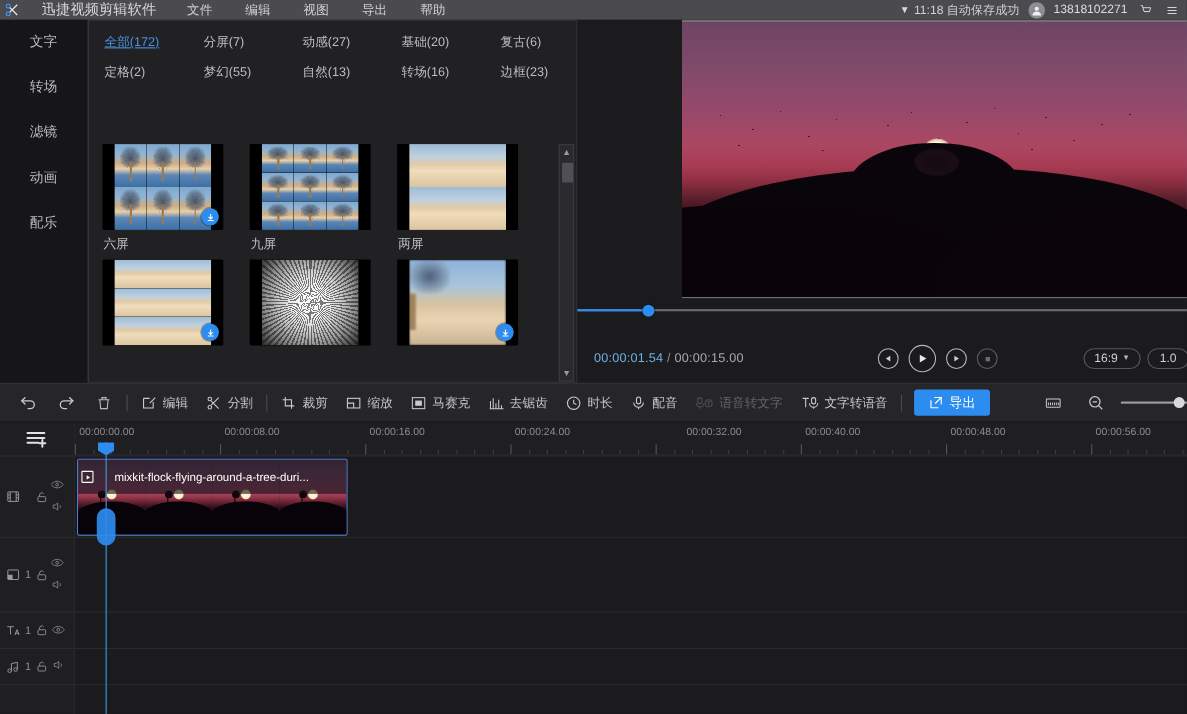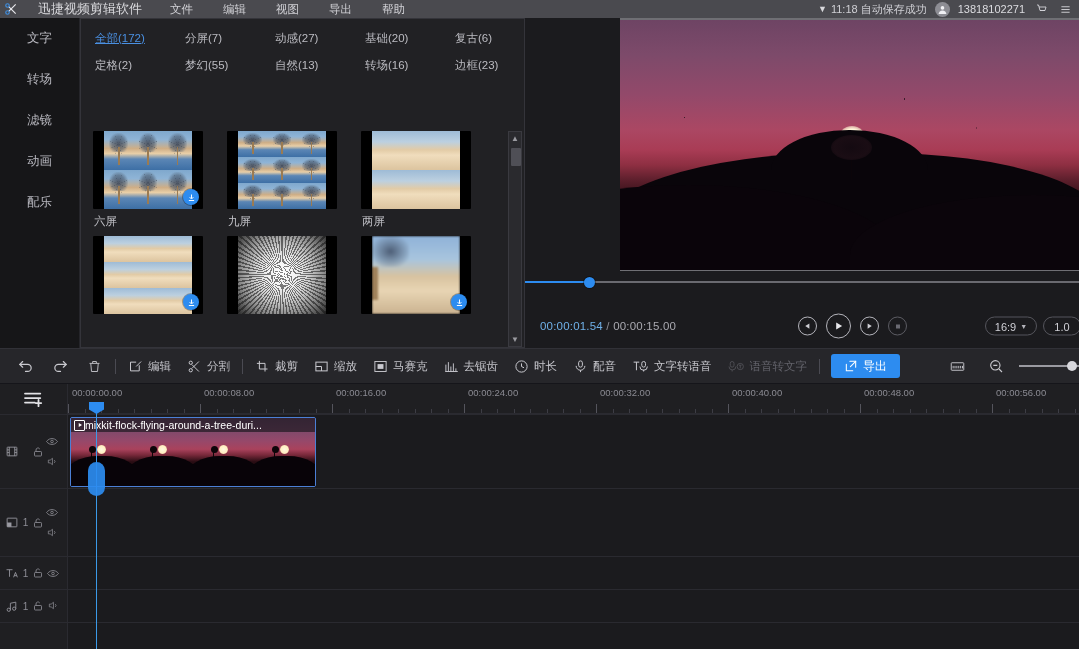--- a/index.html
+++ b/index.html
@@ -247,23 +247,23 @@
 
   .tracks { position:absolute; left:68px; top:30px; width:1011px; height:235px;}
   .track-lane { position:relative; border-top:1px solid #2a2a30; }
 
   .clip {
     position:absolute; left:2px; top:2px; width:246px; height:70px;
     border:1px solid #4b7fd6; border-radius:2px; overflow:hidden; cursor:pointer;
     background:#2b2b33;
   }
   .clip-title {
-    position:absolute; left:0; top:0; width:100%; height:14px;
+    position:absolute; left:0; top:0; width:100%; height:31px;
     background:rgba(18,18,22,.62);
-    display:flex; align-items:center; gap:0; padding-left:3px;
+    display:flex; align-items:center; gap:19px; padding-left:3px;
     font-size:10.5px; color:#ffffff; white-space:nowrap; overflow:hidden;
   }
   .clip-icon { width:11px;height:11px;border:1px solid #fff;border-radius:1px;display:flex;align-items:center;justify-content:center;flex:none;}
   .clip-thumbs { position:absolute; left:0; top:0; width:100%; height:100%; display:flex;}
   .ct {
     flex:1 1 0; height:100%;
     background: linear-gradient(to bottom,
       #6b4262 0%, #7c4a6b 16%, #96486a 34%, #a9425c 46%,
       #7b2a3c 54%, #2c0e15 64%, #0b0407 78%, #070204 100%);
     position:relative; overflow:hidden;
@@ -731,36 +731,36 @@
       </svg>
       <span class="tl">时长</span>
     </div>
     <div class="tool">
       <svg width="15" height="15" viewBox="0 0 24 24" fill="none" stroke="#c9c9cf" stroke-width="1.6">
         <rect x="9" y="3" width="6" height="10" rx="3"></rect>
           <path d="M5 11a7 7 0 0 0 14 0M12 18v3"></path>
       </svg>
       <span class="tl">配音</span>
     </div>
-    <div class="tool">
-      <svg width="17" height="15" viewBox="0 0 26 24" fill="none" stroke="#c9c9cf" stroke-width="1.6">
-        <path d="M2 5h9M6.5 5v13"></path>
-        <rect x="15" y="4" width="6" height="9" rx="3"></rect>
-          <path d="M12 12a6 6 0 0 0 12 0M18 17v3"></path>
-      </svg>
-      <span class="tl">文字转语音</span>
-    </div>
     <div class="tool disabled">
       <svg width="17" height="15" viewBox="0 0 26 24" fill="none" stroke="#7c7c84" stroke-width="1.6">
         <rect x="3" y="4" width="6" height="9" rx="3"></rect>
           <path d="M1 12a5.5 5.5 0 0 0 11 0M6 17v3"></path>
         <circle cx="19" cy="12" r="5"></circle>
           <path d="M17 10h4M19 10v5"></path>
       </svg>
       <span class="tl">语音转文字</span>
+    </div>
+    <div class="tool">
+      <svg width="17" height="15" viewBox="0 0 26 24" fill="none" stroke="#c9c9cf" stroke-width="1.6">
+        <path d="M2 5h9M6.5 5v13"></path>
+        <rect x="15" y="4" width="6" height="9" rx="3"></rect>
+          <path d="M12 12a6 6 0 0 0 12 0M18 17v3"></path>
+      </svg>
+      <span class="tl">文字转语音</span>
     </div>
     <div class="vsep"></div>
 
     <div class="export-btn">
       <svg width="14" height="14" viewBox="0 0 24 24" fill="none" stroke="#fff" stroke-width="1.8" stroke-linecap="round">
         <path d="M4 9V20h11"></path>
           <path d="M10 4h10v10"></path>
           <path d="M11 13L20 4"></path>
       </svg>
       <span>导出</span>
@@ -903,21 +903,21 @@
       </div>
 
       <div class="trk-head" style="height:27px"></div>
     </div>
 
     <div class="ruler">
       <span class="rl-label" style="left:4px">00:00:00.00</span>
       <span class="rl-label" style="left:136px">00:00:08.00</span>
       <span class="rl-label" style="left:268px">00:00:16.00</span>
       <span class="rl-label" style="left:400px">00:00:24.00</span>
-      <span class="rl-label" style="left:532px">00:00:32.00</span>
+      <span class="rl-label" style="left:556px">00:00:32.00</span>
       <span class="rl-label" style="left:664px">00:00:40.00</span>
       <span class="rl-label" style="left:796px">00:00:48.00</span>
       <span class="rl-label" style="left:928px">00:00:56.00</span>
       <div id="ruler-ticks">
           <div class="rl-major" style="left: 0px;"></div>
           <div class="rl-minor" style="left: 16.5px;"></div>
           <div class="rl-minor" style="left: 33px;"></div>
           <div class="rl-minor" style="left: 49.5px;"></div>
           <div class="rl-minor" style="left: 66px;"></div>
           <div class="rl-minor" style="left: 82.5px;"></div>

